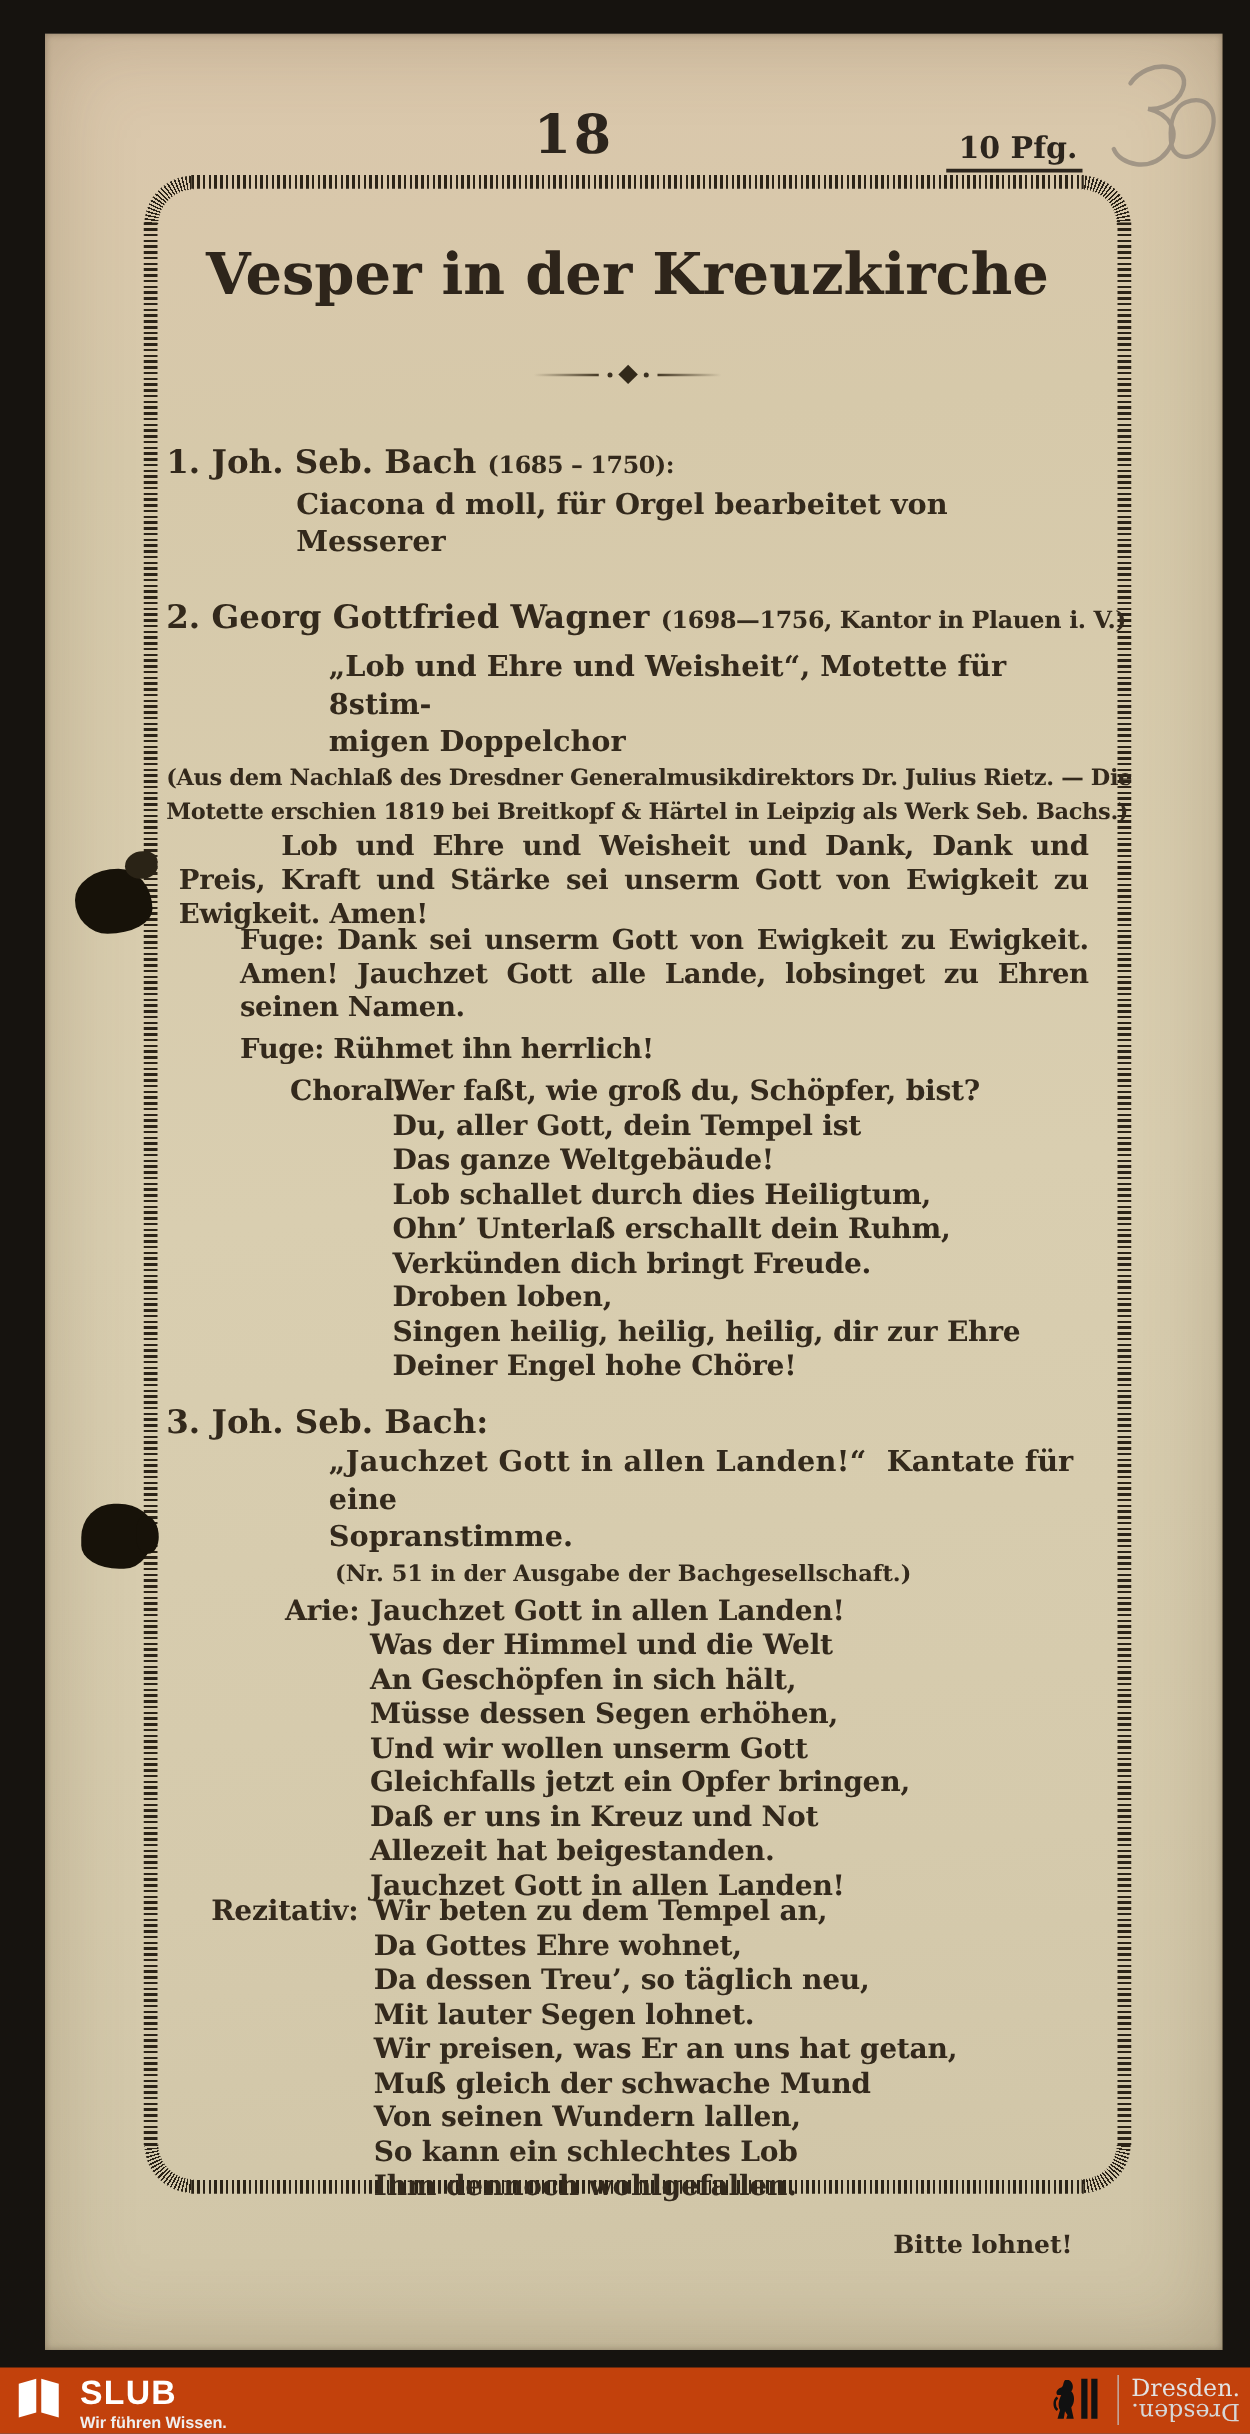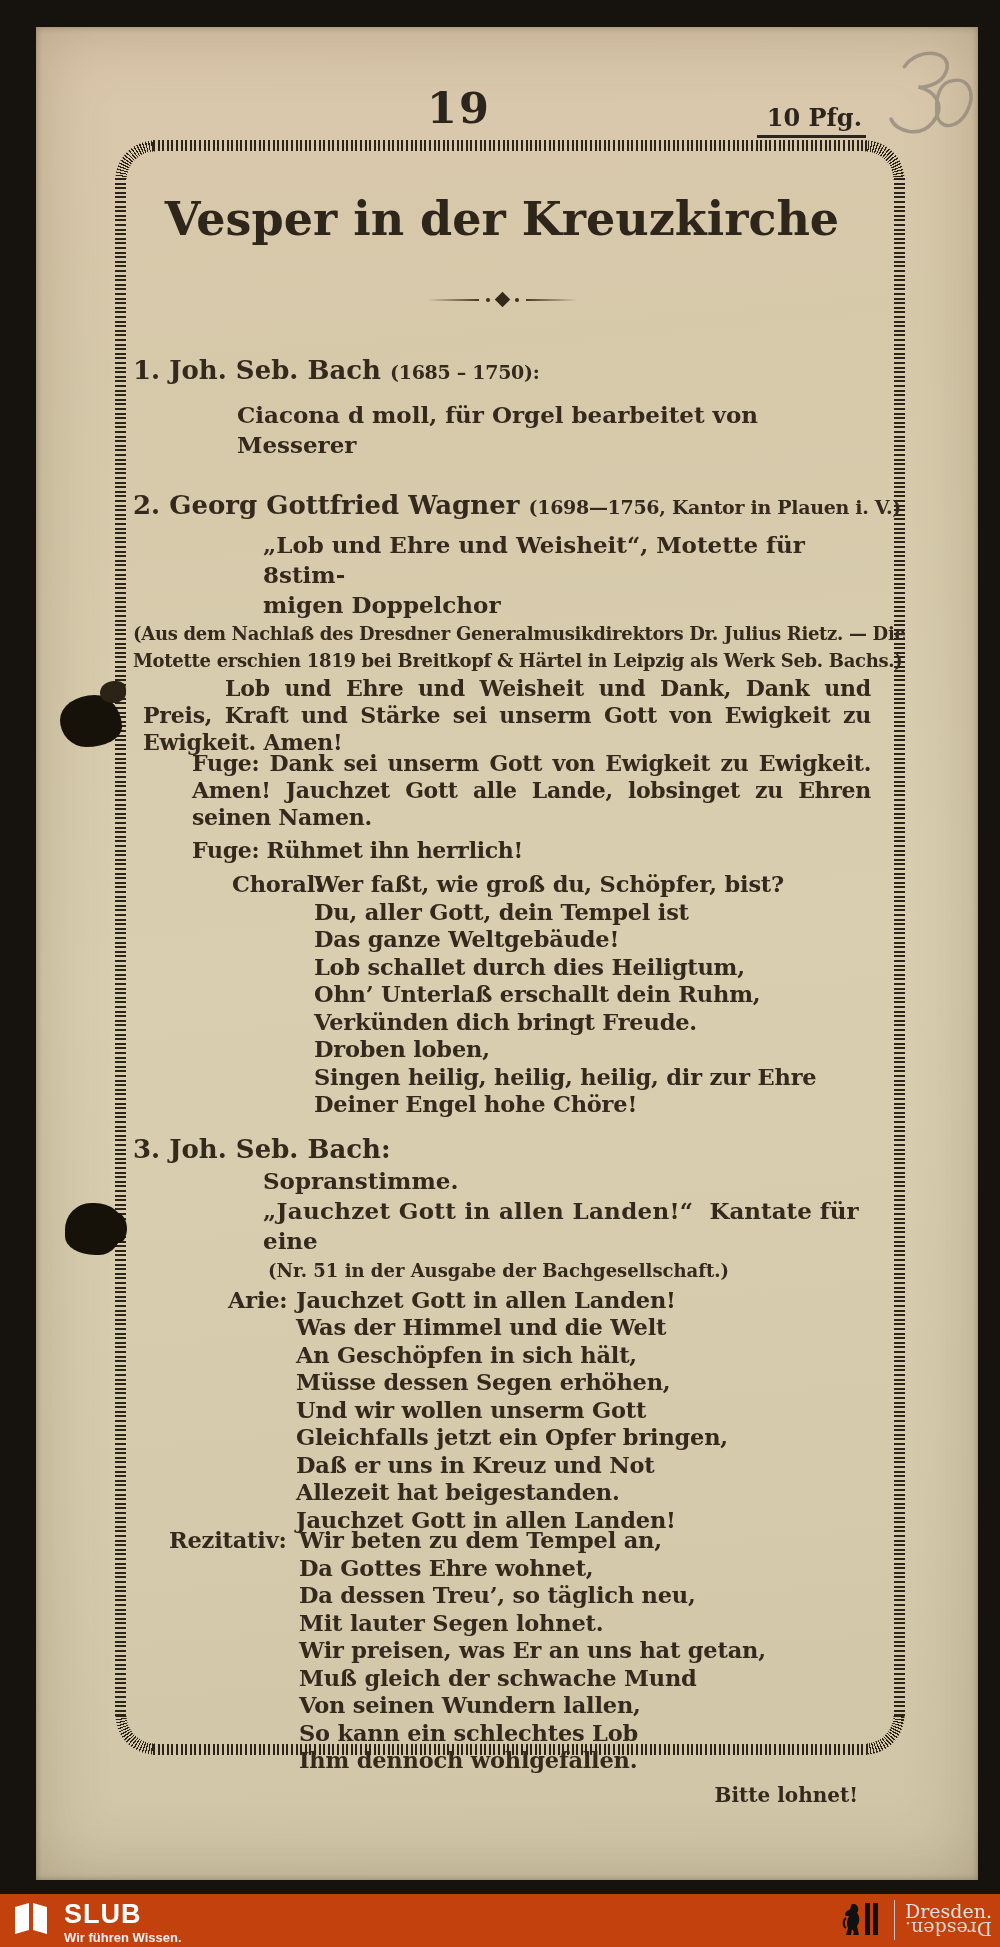--- a/index.html
+++ b/index.html
@@ -50,21 +50,21 @@
   .dline{flex:1;height:2px;}
   .dline.l{background:linear-gradient(90deg,rgba(70,58,38,0),#463a26);}
   .dline.r{background:linear-gradient(90deg,#463a26,rgba(70,58,38,0));}
   .ddot{width:4px;height:4px;background:#3a3020;border-radius:50%;margin:0 7px;flex:0 0 auto;}
   .ddiamond{width:11px;height:11px;background:#32291a;transform:rotate(45deg);flex:0 0 auto;}
 
   .heading{font-size:26px;line-height:34px;white-space:nowrap;}
   .heading .cnote{font-size:19px;letter-spacing:-0.3px;}
   .h1{margin-top:47px;} .h2{margin-top:28px;} .h3{margin-top:13px;}
   .workline{margin-left:104px;font-size:23px;line-height:30px;}
-  .w1{margin-top:11px;}
+  .w1{}
   .w2{margin-top:6px;margin-left:130px;}
   .w3{margin-left:130px;}
   .w3 .quoted{letter-spacing:0.3px;}
   .w3 .rest{margin-left:16px;}
   .srcnote{margin-top:0;font-size:18px;line-height:27px;letter-spacing:-0.3px;white-space:nowrap;margin-right:-20px;}
   .para{margin-top:1px;margin-left:10px;font-size:22px;line-height:27px;text-indent:82px;text-align:justify;letter-spacing:-0.2px;}
   .fuge{margin-left:59px;font-size:22px;line-height:27px;text-align:justify;letter-spacing:-0.3px;}
   .fuge1{margin-top:-6px;} .fuge2{margin-top:6px;}
   .labeled{display:flex;font-size:22.5px;line-height:27.5px;letter-spacing:-0.2px;}
   .labeled .lbl{flex:0 0 auto;}
@@ -91,21 +91,21 @@
   .dresden .sep{width:1px;height:40px;background:#c2c2c2;margin:0 10px 0 12px;}
   .dresden-word{font-family:"DejaVu Serif",serif;font-size:19px;color:#e2e2e2;line-height:17px;display:block;}
   .dresden-word.mir{transform:rotate(180deg);color:#d6d6d6;}
 </style>
 </head>
 <body>
 
 <div id="screen">
   <div class="paper">
 
-    <div class="page-number">19</div>
+    <div class="page-number">18</div>
     <div class="price">10 Pfg.</div>
 
     <svg class="pencil" width="92" height="112" viewBox="0 0 92 112">
       <path d="M16,30 C26,8 62,6 58,28 C55,44 36,48 33,48 C50,49 63,62 53,80 C43,98 18,96 11,84" fill="none" stroke="#90867a" stroke-width="3.6" stroke-linecap="round"></path>
       <path d="M62,38 C80,28 91,44 85,64 C79,84 59,88 55,70 C51,53 55,42 62,38" fill="none" stroke="#90867a" stroke-width="3.4" stroke-linecap="round"></path>
     </svg>
 
     <div class="pborder">
       <div class="edge h top"></div>
       <div class="edge h bottom"></div>
@@ -166,24 +166,24 @@
             <div>Singen heilig, heilig, heilig, dir zur Ehre</div>
             <div>Deiner Engel hohe Chöre!</div>
           </div>
         </div>
 
         <div class="heading h3">
           <span>3.</span>
           <span>Joh. Seb. Bach:</span>
         </div>
         <div class="workline w3">
+          <div>
+            <span class="quoted">„Jauchzet Gott in allen Landen!“</span><span class="rest">Kantate für eine</span>
+          </div>
           <div>Sopranstimme.</div>
-          <div>
-            <span class="quoted">„Jauchzet Gott in allen Landen!“</span><span class="rest">Kantate für eine</span>
-          </div>
         </div>
         <div class="ednote">(Nr. 51 in der Ausgabe der Bachgesellschaft.)</div>
 
         <div class="labeled arie">
           <div class="lbl">Arie:</div>
           <div>
             <div>Jauchzet Gott in allen Landen!</div>
             <div>Was der Himmel und die Welt</div>
             <div>An Geschöpfen in sich hält,</div>
             <div>Müsse dessen Segen erhöhen,</div>

